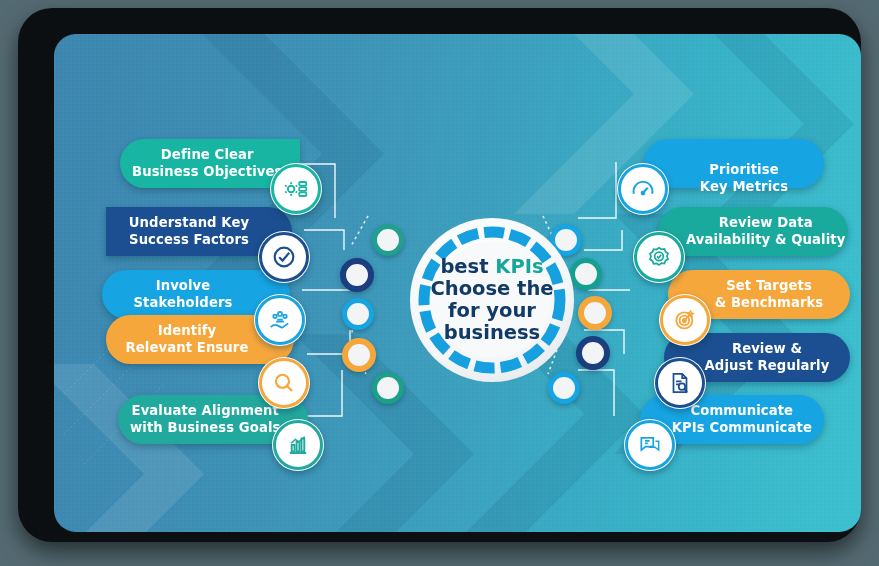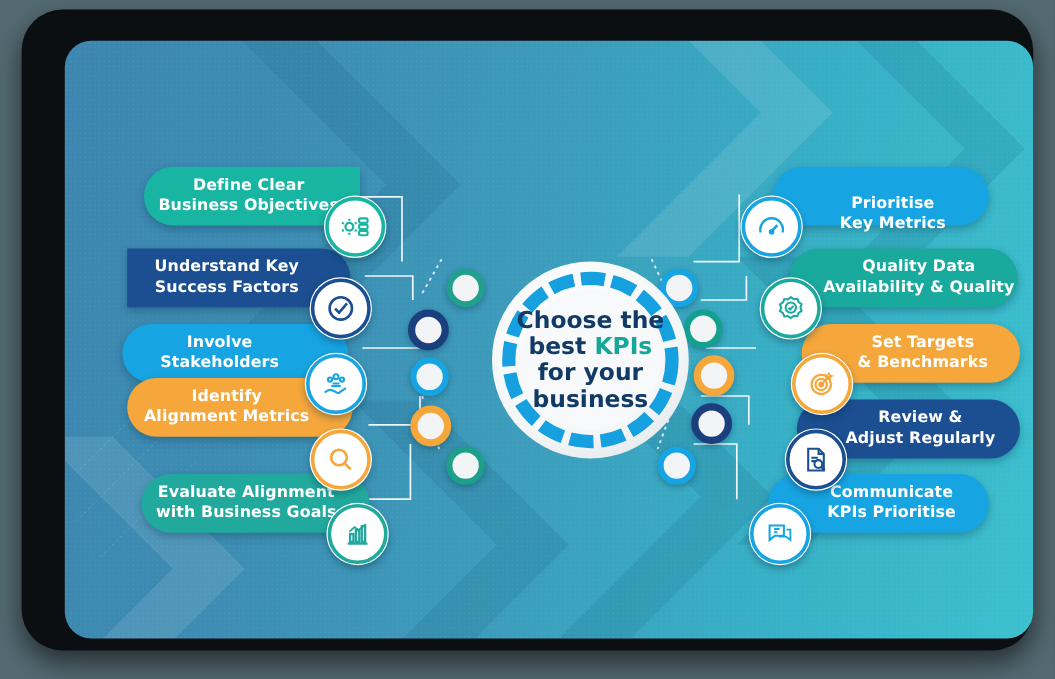--- a/index.html
+++ b/index.html
@@ -146,22 +146,22 @@
             <stop offset="0%" stop-color="#ffffff"></stop>
             <stop offset="72%" stop-color="#f4f6f7"></stop>
             <stop offset="100%" stop-color="#e2e7ea"></stop>
           </radialGradient>
         </defs>
         <circle cx="83" cy="83" r="82" fill="url(#hubg)"></circle>
         <circle cx="83" cy="83" r="68" fill="none" stroke="#16a0e0" stroke-width="11" stroke-dasharray="20 6"></circle>
         <circle cx="83" cy="83" r="58" fill="#f7f9fa"></circle>
       </svg>
       <div class="hubtext">
+        <span><span>best </span><span class="kpi">KPIs</span></span>
         <span>Choose the</span>
-        <span><span>best </span><span class="kpi">KPIs</span></span>
         <span>for your</span>
         <span>business</span>
       </div>
     </div>
 
     <div class="pill left" style="left:66px;top:105px;width:180px;background:#18b5a3;border-radius:26px 0 0 26px;">
       <div class="txt" style="flex:1;padding-left:12px;padding-right:30px;">
         <span>Define Clear</span><br>
         <span>Business Objectives</span>
       </div>
@@ -207,21 +207,21 @@
             <circle cx="16.6" cy="8.6" r="1.6"></circle>
           <path d="M9.4 11.6h5.2M8.4 13.6h7.2"></path>
           <path d="M3.4 18.6c2.2-2.1 4.6-2.5 6.6-1.4l3.1 1.6c.8.4 1.6.1 1.9-.6l4.6-3.1"></path>
         </svg>
       </span>
     </div>
 
     <div class="pill left" style="left:52px;top:281px;width:188px;background:#f5a73c;border-radius:26px;">
       <div class="txt" style="flex:1;padding-left:14px;padding-right:40px;">
         <span>Identify</span><br>
-        <span>Alignment Metrics</span>
+        <span>Relevant Ensure</span>
       </div>
     </div>
     <div class="badge" style="position:absolute;left:204px;top:323px;color:#f5a73c;">
       <span class="ring" style="color:#f5a73c;">
         <svg width="26" height="26" viewBox="0 0 24 24" fill="none" stroke="#f5a73c" stroke-width="2">
           <circle cx="10.6" cy="10.4" r="6"></circle>
             <path d="M15.1 14.9l4.4 4.5"></path>
         </svg>
       </span>
     </div>
@@ -264,21 +264,21 @@
       <span class="ring" style="color:#1aa99d;">
         <svg width="26" height="26" viewBox="0 0 24 24" fill="none" stroke="#1aa99d" stroke-width="1.6">
           <path d="M12 3.4l2.3 1.5 2.7-.3 1 2.6 2.3 1.5-.9 2.6.9 2.6-2.3 1.5-1 2.6-2.7-.3L12 19.4l-2.3-1.5-2.7.3-1-2.6-2.3-1.5.9-2.6-.9-2.6 2.3-1.5 1-2.6 2.7.3z"></path>
           <circle cx="12" cy="11.4" r="4"></circle>
             <path d="M10.2 11.5l1.3 1.4 2.5-2.8"></path>
         </svg>
       </span>
     </div>
     <div class="pill right" style="left:604px;top:173px;width:190px;background:#1aa99d;border-radius:26px;">
       <div class="txt" style="flex:1;padding-left:28px;padding-right:10px;">
-        <span>Quality Data</span><br>
+        <span>Review Data</span><br>
         <span>Availability &amp; Quality</span>
       </div>
     </div>
 
     <div class="badge" style="position:absolute;left:605px;top:260px;color:#f5a73c;">
       <span class="ring" style="color:#f5a73c;">
         <svg width="26" height="26" viewBox="0 0 24 24" fill="none" stroke="#f5a73c" stroke-width="1.7">
           <circle cx="11.4" cy="12.4" r="7.4"></circle>
             <circle cx="11.4" cy="12.4" r="4.4"></circle>
             <circle cx="11.4" cy="12.4" r="1.5" fill="#f5a73c"></circle>
@@ -317,18 +317,18 @@
         <svg width="26" height="26" viewBox="0 0 24 24" fill="none" stroke="#17a4e2" stroke-width="1.6">
           <path d="M4 5.4h11v8H8l-4 3.2z"></path>
             <path d="M17 8.6h3v8l-3.4-2.6H11" stroke-width="1.4"></path>
           <path d="M7.4 8.2h4.2M7.4 10.6h2.6"></path>
         </svg>
       </span>
     </div>
     <div class="pill right" style="left:586px;top:361px;width:184px;background:#17a4e2;border-radius:26px;justify-content:flex-end;">
       <div class="txt" style="flex:1;padding-left:34px;padding-right:12px;">
         <span>Communicate</span><br>
-        <span>KPIs Prioritise</span>
+        <span>KPIs Communicate</span>
       </div>
     </div>
 
   </div>
 </div>
 
 </body></html>

